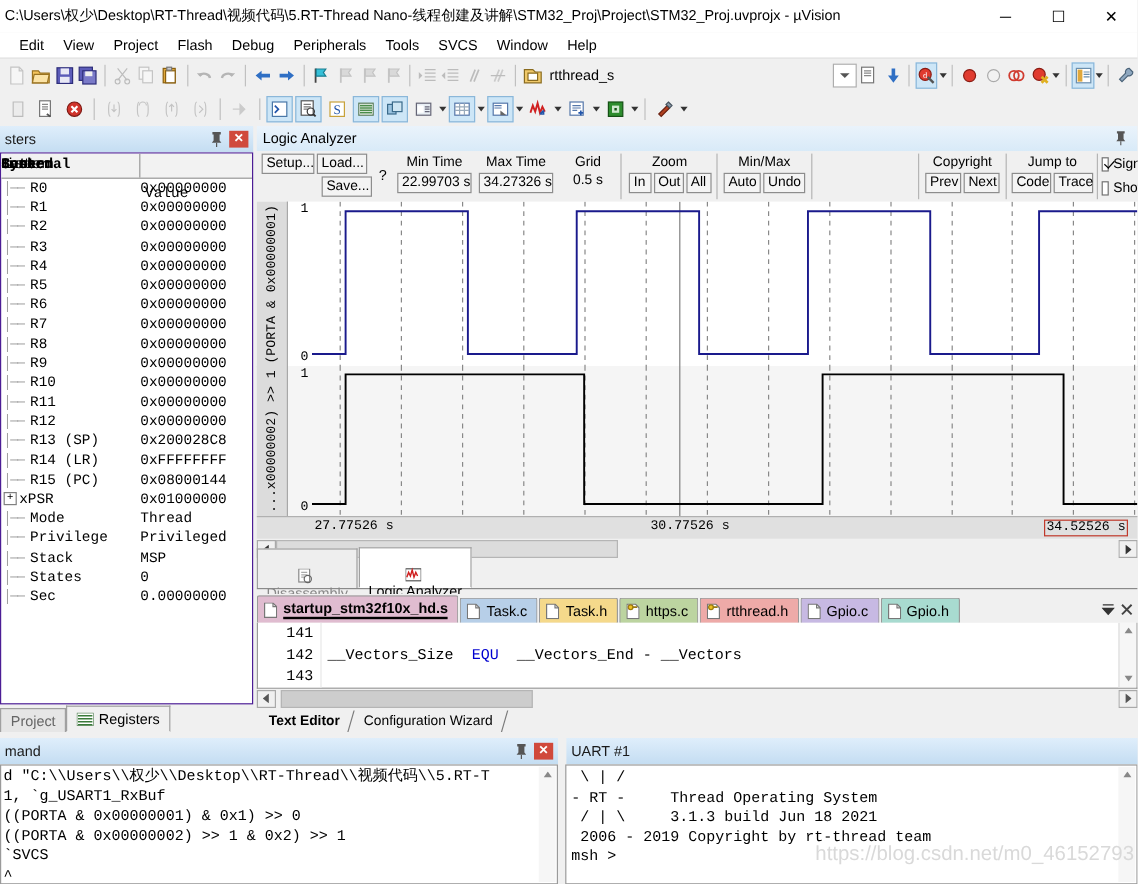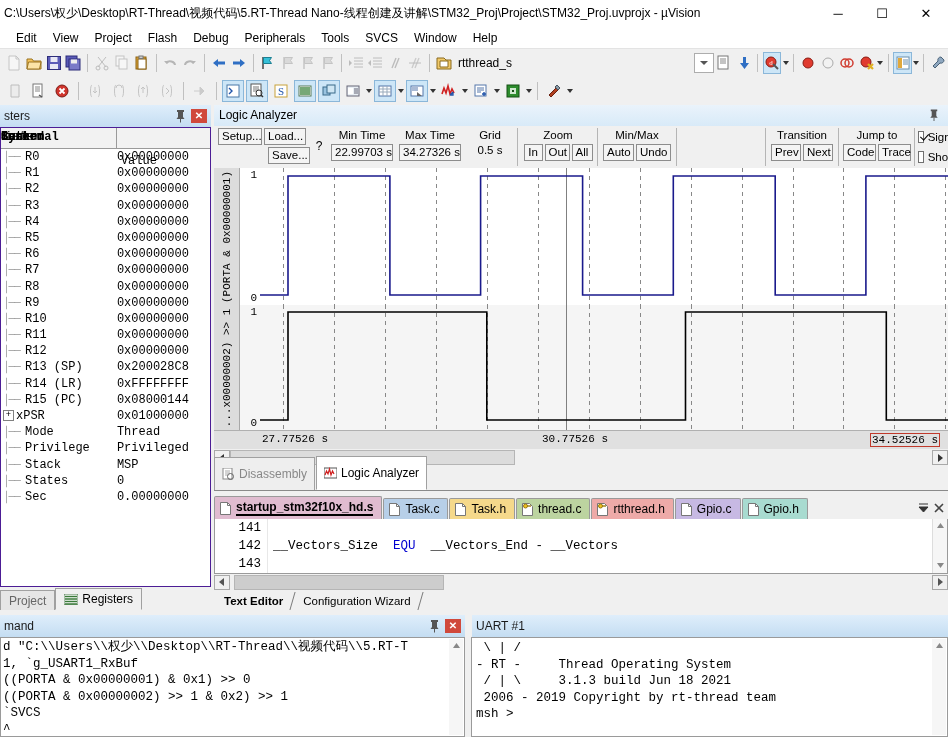--- a/index.html
+++ b/index.html
@@ -96,21 +96,21 @@
   .timeaxis{position:absolute;left:0;top:325px;width:734px;height:19px;background:#e0e0e0;border-top:1px solid #b0b0b0;box-sizing:border-box;}
   .timeaxis .tl{position:absolute;top:2px;font-family:"Liberation Mono",monospace;font-size:11px;white-space:nowrap;}
   .timeaxis .boxed{border:1px solid #c0392b;padding:0 1px;}
 
   .hscroll{position:absolute;left:0;top:344px;width:734px;height:17px;background:#f0f0f0;display:flex;align-items:center;}
   .hsarr{width:16px;height:15px;border:1px solid #a9a9a9;background:#f0f0f0;display:flex;align-items:center;justify-content:center;box-sizing:border-box;}
   .hstrack{flex:1;height:15px;background:#f0f0f0;position:relative;}
   .hsthumb{position:absolute;top:0;height:15px;background:#dcdcdc;border:1px solid #b5b5b5;box-sizing:border-box;}
 
   .latabs{position:absolute;left:0;top:363px;width:734px;height:22px;display:flex;align-items:flex-end;border-bottom:1px solid #8a8a8a;}
-  .latab{height:20px;padding:16px 7px;display:flex;align-items:center;font-size:12px;border:1px solid #a0a0a0;border-bottom:none;background:#eeeeee;color:#888;box-sizing:border-box;margin-right:1px;}
+  .latab{height:20px;padding:16px 7px;display:flex;align-items:center;font-size:12px;border:1px solid #a0a0a0;border-bottom:none;background:#eeeeee;color:#888;box-sizing:border-box;margin-right:1px;flex-direction:column;}
   .latab.active{background:#fff;color:#000;height:22px;border-bottom:1px solid #fff;}
   .latab .ico{width:13px;height:13px;margin-right:4px;}
 
   
   .editor{position:absolute;left:214px;top:495px;width:734px;height:115px;background:#f0f0f0;}
   .filetabs{position:absolute;left:0;top:0;width:734px;height:24px;display:flex;align-items:flex-end;background:#f0f0f0;}
   .ftab{height:21px;display:flex;align-items:center;padding:0 8px 0 5px;font-size:12px;box-sizing:border-box;
         border:1px solid #9a9a9a;border-bottom:none;margin-right:1px;position:relative;
         border-top-left-radius:2px;border-top-right-radius:2px;}
   .ftab .pg{width:11px;height:13px;margin-right:5px;flex:none;}
@@ -748,21 +748,21 @@
           <div class="btn" style="width:35px;">Undo</div>
         </div>
       </div>
 
       <div class="vsep" style="left:462px;"></div>
 
 
       <div class="vsep" style="left:551px;"></div>
 
       <div class="grp" style="left:555px;width:66px;">
-        <div class="glab">Transition</div>
+        <div class="glab">Copyright</div>
         <div class="grow">
           <div class="btn" style="width:30px;">Prev</div>
           <div class="btn" style="width:30px;">Next</div>
         </div>
       </div>
 
       <div class="vsep" style="left:624px;"></div>
 
       <div class="grp" style="left:628px;width:70px;">
         <div class="glab">Jump to</div>
@@ -913,21 +913,21 @@
               <path d="M7.5 0.5v3h3" fill="none" stroke="#777"></path>
             </svg></span>
           <span class="lbl">Task.h</span>
         </div>
         <div class="ftab" style="background: rgb(188, 212, 160);">
           <span class="pg"><svg width="11" height="13" viewBox="0 0 11 13">
               <path d="M0.5 0.5h7l3 3v9h-10z" fill="#fff" stroke="#777"></path>
               <circle cx="3.5" cy="3" r="2" fill="#f0c020" stroke="#9a7a10"></circle>
               <path d="M5 3h4" stroke="#9a7a10" stroke-width="1.4"></path>
             </svg></span>
-          <span class="lbl">thread.c</span>
+          <span class="lbl">https.c</span>
         </div>
         <div class="ftab" style="background: rgb(238, 170, 168);">
           <span class="pg"><svg width="11" height="13" viewBox="0 0 11 13">
               <path d="M0.5 0.5h7l3 3v9h-10z" fill="#fff" stroke="#777"></path>
               <circle cx="3.5" cy="3" r="2" fill="#f0c020" stroke="#9a7a10"></circle>
               <path d="M5 3h4" stroke="#9a7a10" stroke-width="1.4"></path>
             </svg></span>
           <span class="lbl">rtthread.h</span>
         </div>
         <div class="ftab" style="background: rgb(199, 185, 227);">
@@ -1044,16 +1044,17 @@
     </div>
     <div class="uartbody">
       <div class="uarttext" id="uarttext"><div> \ | /</div><div>- RT -     Thread Operating System</div><div> / | \     3.1.3 build Jun 18 2021</div><div> 2006 - 2019 Copyright by rt-thread team</div><div>msh &gt;</div></div>
       <div class="vscroll-mini">
         <div class="a">
           <svg width="7" height="5" viewBox="0 0 7 5">
               <path d="M0 5l3.5-5L7 5z" fill="#888"></path>
             </svg>
         </div>
       </div>
+      <div class="watermark">https://blog.csdn.net/m0_46152793</div>
     </div>
   </div>
 
 </div>
 
 </body></html>

